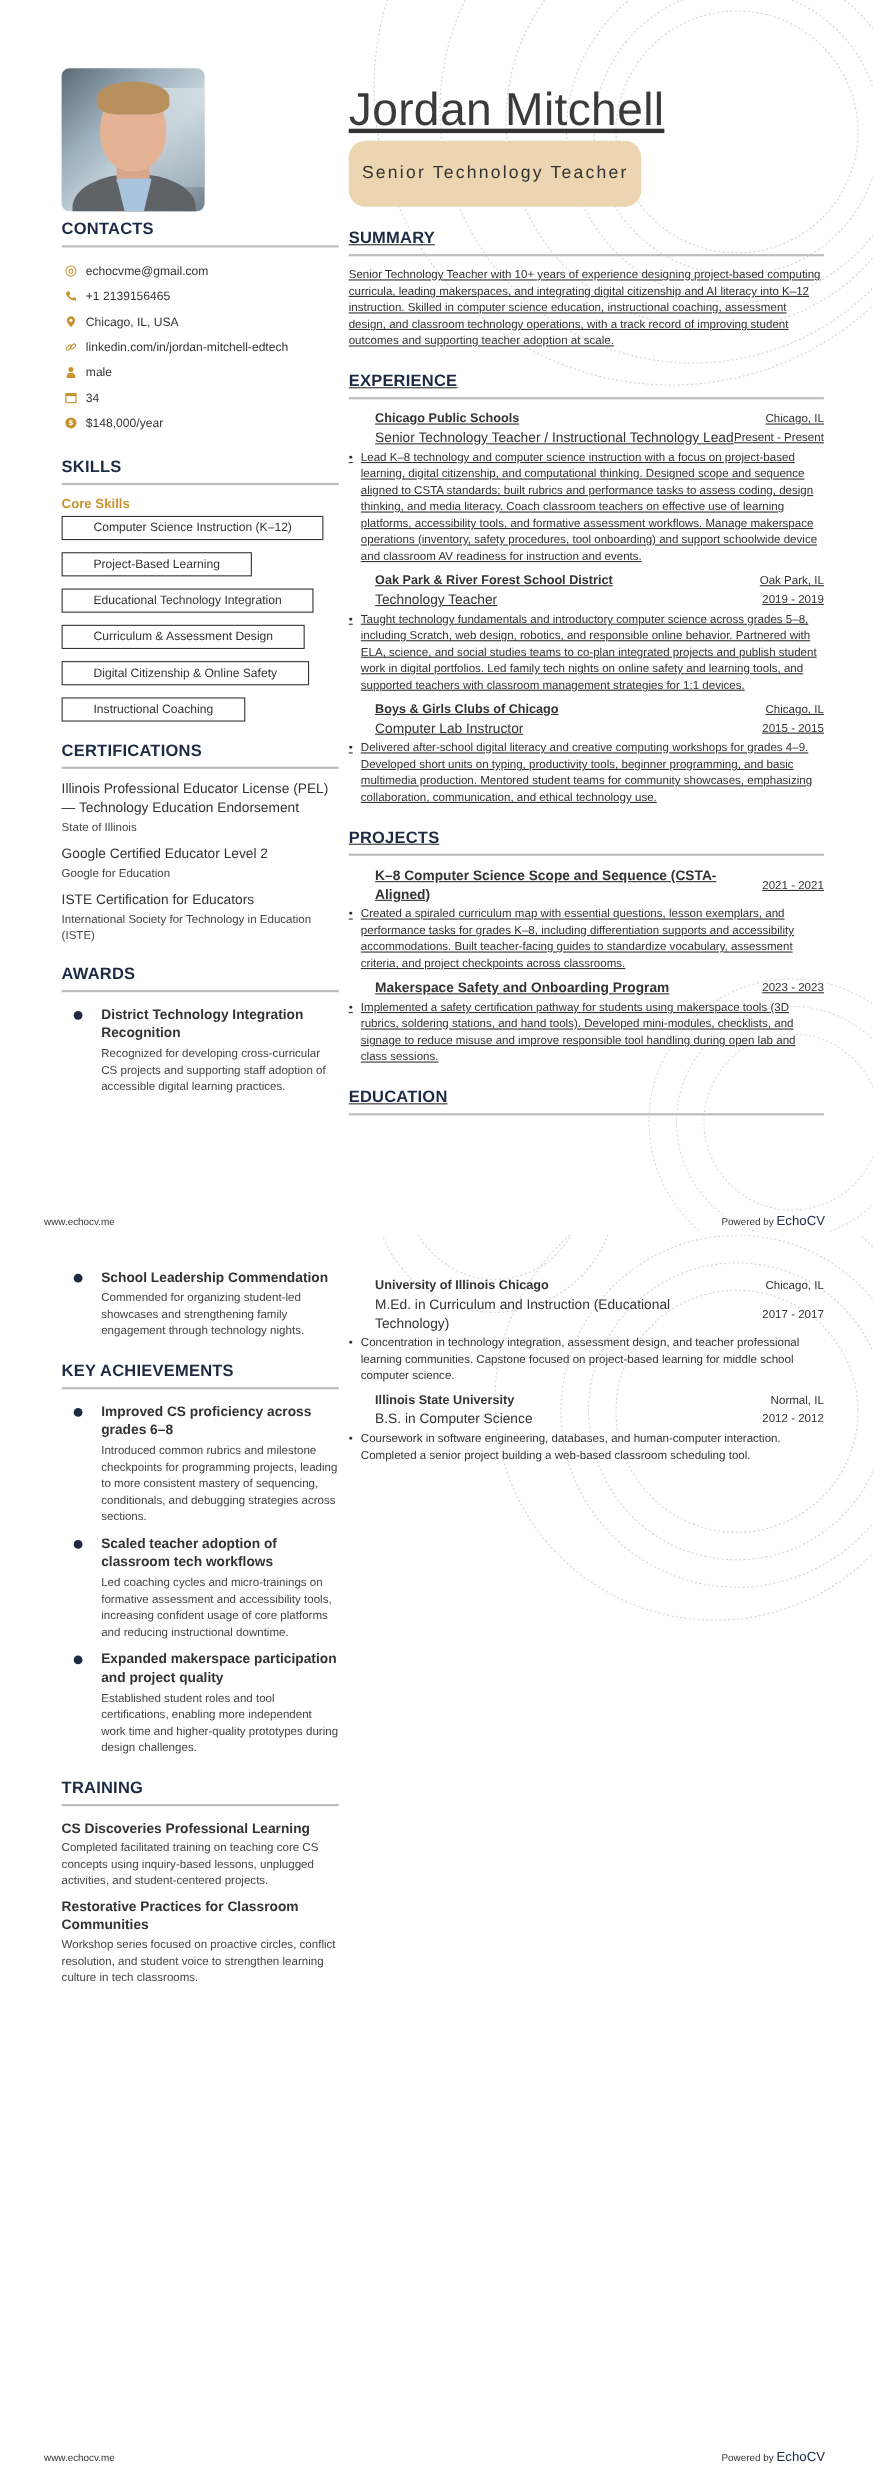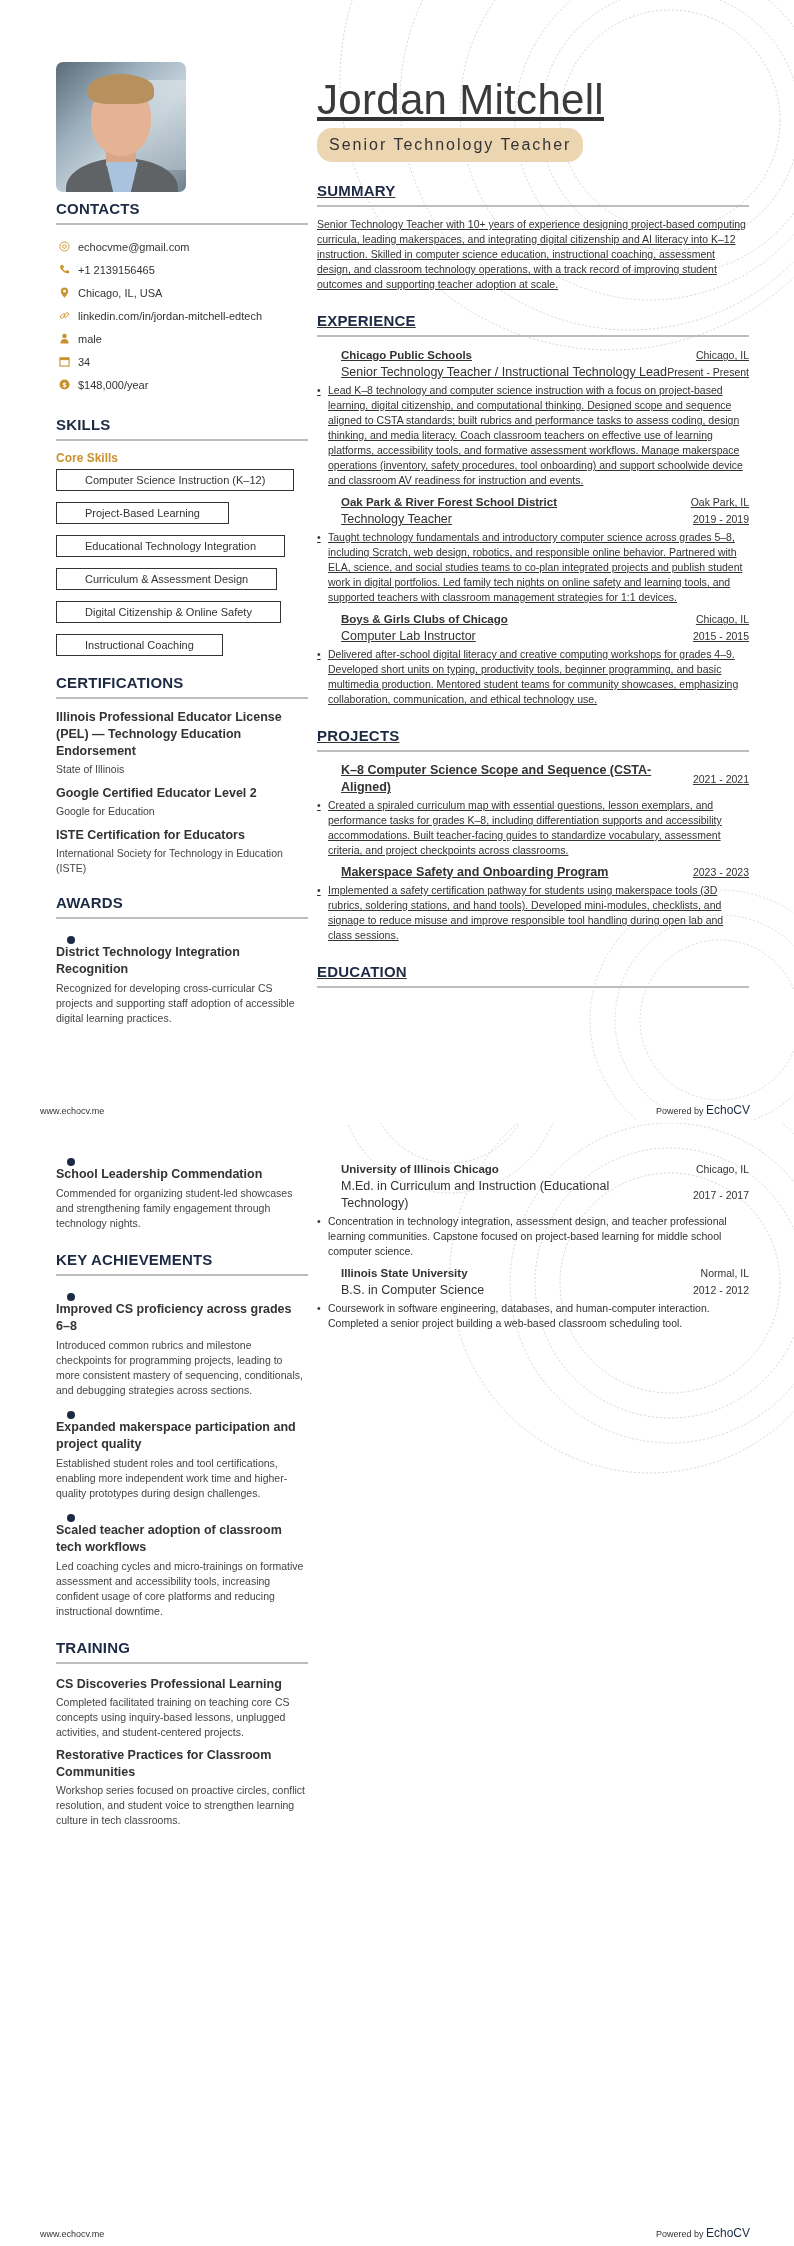--- a/index.html
+++ b/index.html
@@ -106,25 +106,25 @@
     display: inline-block;
     border: 1px solid #333;
     padding: 4px 28px;
     font-size: 11px;
     color: #333;
     margin-bottom: 11px;
   }
   .skill-row { display: block; height: 22px; margin-bottom: 11px; }
 
   
-  .cert-name { font-weight: 700; font-size: 12.5px; color: #333; line-height: 17px; }
+  .cert-name { font-weight: 400; font-size: 12.5px; color: #333; line-height: 17px; }
   .cert-issuer { font-size: 10.5px; color: #444; line-height: 15px; margin-top: 2px; margin-bottom: 8px; }
 
   
-  .bullet-item { display: flex; margin-bottom: 8px; flex-direction: column; }
+  .bullet-item { display: flex; margin-bottom: 8px; }
   .bullet-dot {
     width: 8px; height: 8px; border-radius: 50%;
     background: #1d2a44; margin-top: 5px; margin-left: 11px; margin-right: 17px; flex: none;
   }
   .bullet-body { flex: 1; }
   .bullet-title { font-weight: 700; font-size: 12.5px; color: #333; line-height: 17px; }
   .bullet-desc { font-size: 10.5px; color: #444; line-height: 15px; margin-top: 3px; }
 
   
   .train-name { font-weight: 700; font-size: 12.5px; color: #333; line-height: 17px; }
@@ -132,21 +132,21 @@
 
   
   .name {
     font-size: 42px; color: #3a3a3a; font-weight: 400; line-height: 48px;
     letter-spacing: 0.3px;
   }
   .title-pill {
     display: inline-block;
     background: #ecd6b2;
     border-radius: 15px;
-    padding: 8px 12px;
+    padding: 21px 12px;
     font-size: 16px; letter-spacing: 2px; color: #333;
     margin-top: 4px;
   }
 
   .summary-text { font-size: 10.5px; color: #333; line-height: 15px; }
 
   .entry { margin-bottom: 6px; }
   .entry-head { display: flex; justify-content: space-between; align-items: flex-start; margin-left: 24px; }
   .entry-org { font-weight: 700; font-size: 11.5px; color: #333; line-height: 17px; }
   .entry-loc { font-size: 10.5px; color: #333; line-height: 17px; white-space: nowrap; }
@@ -433,29 +433,29 @@
       <div class="bullet-item" style="margin-top:12px;">
         <span class="bullet-dot"></span>
         <div class="bullet-body">
           <div class="bullet-title">Improved CS proficiency across grades 6–8</div>
           <div class="bullet-desc">Introduced common rubrics and milestone checkpoints for programming projects, leading to more consistent mastery of sequencing, conditionals, and debugging strategies across sections.</div>
         </div>
       </div>
       <div class="bullet-item">
         <span class="bullet-dot"></span>
         <div class="bullet-body">
-          <div class="bullet-title">Expanded makerspace participation and project quality</div>
-          <div class="bullet-desc">Established student roles and tool certifications, enabling more independent work time and higher-quality prototypes during design challenges.</div>
+          <div class="bullet-title">Scaled teacher adoption of classroom tech workflows</div>
+          <div class="bullet-desc">Led coaching cycles and micro-trainings on formative assessment and accessibility tools, increasing confident usage of core platforms and reducing instructional downtime.</div>
         </div>
       </div>
       <div class="bullet-item">
         <span class="bullet-dot"></span>
         <div class="bullet-body">
-          <div class="bullet-title">Scaled teacher adoption of classroom tech workflows</div>
-          <div class="bullet-desc">Led coaching cycles and micro-trainings on formative assessment and accessibility tools, increasing confident usage of core platforms and reducing instructional downtime.</div>
+          <div class="bullet-title">Expanded makerspace participation and project quality</div>
+          <div class="bullet-desc">Established student roles and tool certifications, enabling more independent work time and higher-quality prototypes during design challenges.</div>
         </div>
       </div>
     </div>
 
     <div style="margin-top:20px;">
       <div class="section-title">TRAINING</div>
       <div style="margin-top:12px;">
         <div class="train-name">CS Discoveries Professional Learning</div>
         <div class="train-desc">Completed facilitated training on teaching core CS concepts using inquiry-based lessons, unplugged activities, and student-centered projects.</div>
       </div>

